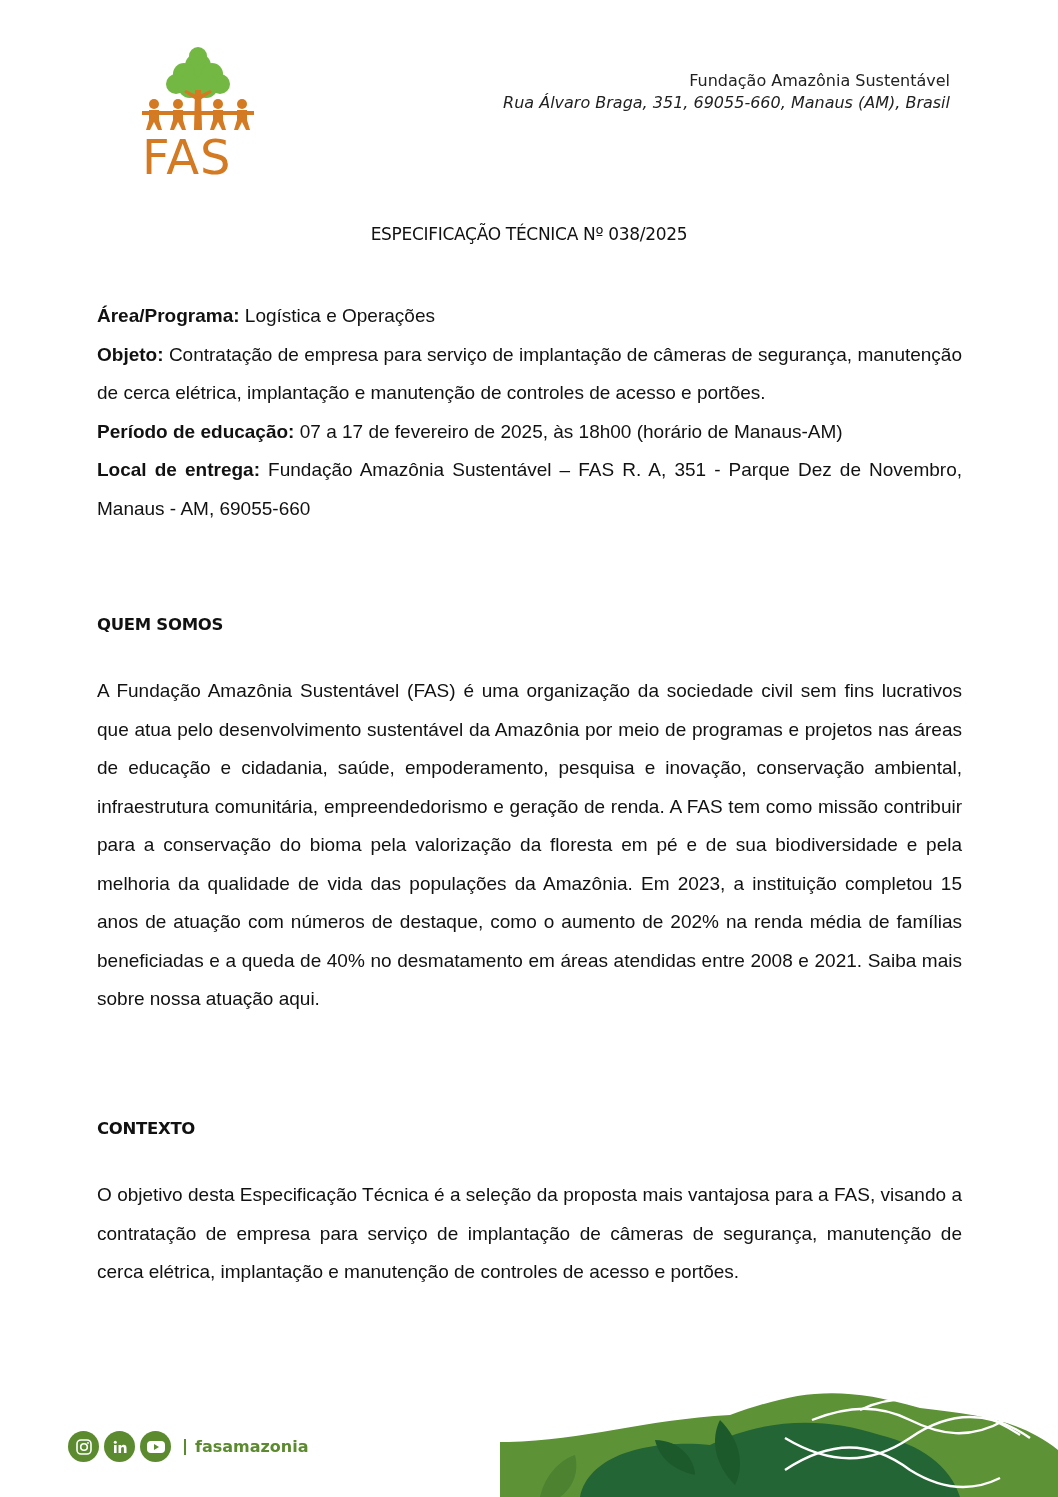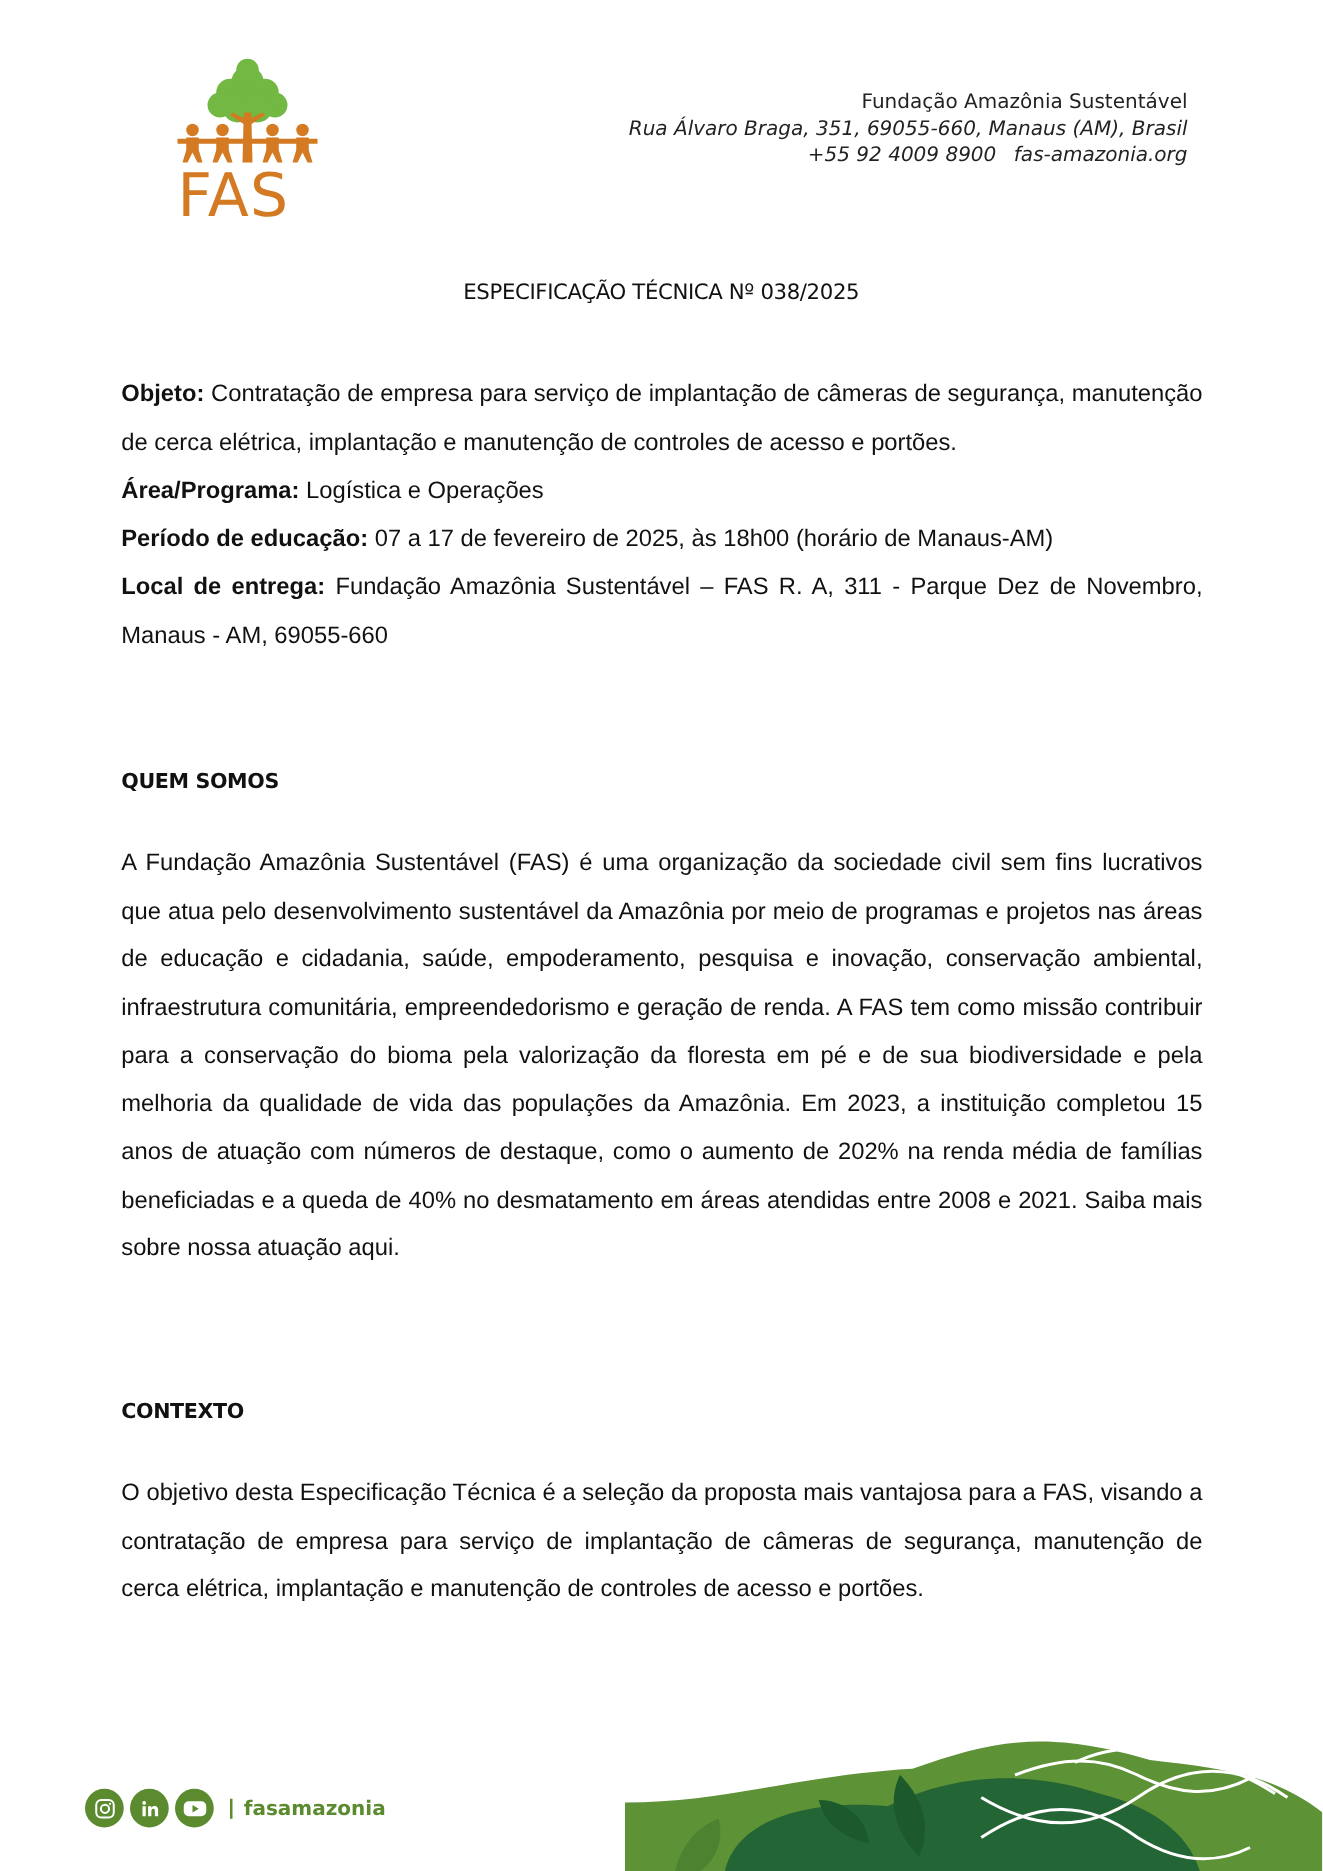--- a/index.html
+++ b/index.html
@@ -78,32 +78,29 @@
         <rect x="2" y="67" width="112" height="4"></rect>
       </g>
     </g>
   </svg>
   <div class="logo-text">FAS</div>
 </div>
 
 <div class="org-header">
   <div>Fundação Amazônia Sustentável</div>
   <div class="addr">Rua Álvaro Braga, 351, 69055-660, Manaus (AM), Brasil</div>
-  <div class="contact">
-    <span>+55 92 4009 8900</span><span>fas-amazonia.org</span>
-  </div>
 </div>
 
 <div class="doc-title">ESPECIFICAÇÃO TÉCNICA Nº 038/2025</div>
 
 <div class="content" style="top:297px;">
+  <p style="text-align:left"><span class="lead">Área/Programa:</span> <span>Logística e Operações</span></p>
   <p><span class="lead">Objeto:</span> <span>Contratação de empresa para serviço de implantação de câmeras de segurança, manutenção de cerca elétrica, implantação e manutenção de controles de acesso e portões.</span></p>
-  <p style="text-align:left"><span class="lead">Área/Programa:</span> <span>Logística e Operações</span></p>
   <p style="text-align:left"><span class="lead">Período de educação:</span> <span>07 a 17 de fevereiro de 2025, às 18h00 (horário de Manaus-AM)</span></p>
-  <p><span class="lead">Local de entrega:</span> <span>Fundação Amazônia Sustentável – FAS R. A, 311 - Parque Dez de Novembro, Manaus - AM, 69055-660</span></p>
+  <p><span class="lead">Local de entrega:</span> <span>Fundação Amazônia Sustentável – FAS R. A, 351 - Parque Dez de Novembro, Manaus - AM, 69055-660</span></p>
 </div>
 
 <div class="section-head" style="top:615px;">QUEM SOMOS</div>
 <div class="content" style="top:672px;">
   <p>A Fundação Amazônia Sustentável (FAS) é uma organização da sociedade civil sem fins lucrativos que atua pelo desenvolvimento sustentável da Amazônia por meio de programas e projetos nas áreas de educação e cidadania, saúde, empoderamento, pesquisa e inovação, conservação ambiental, infraestrutura comunitária, empreendedorismo e geração de renda. A FAS tem como missão contribuir para a conservação do bioma pela valorização da floresta em pé e de sua biodiversidade e pela melhoria da qualidade de vida das populações da Amazônia. Em 2023, a instituição completou 15 anos de atuação com números de destaque, como o aumento de 202% na renda média de famílias beneficiadas e a queda de 40% no desmatamento em áreas atendidas entre 2008 e 2021. Saiba mais sobre nossa atuação aqui.</p>
 </div>
 
 <div class="section-head" style="top:1119px;">CONTEXTO</div>
 <div class="content" style="top:1176px;">
   <p>O objetivo desta Especificação Técnica é a seleção da proposta mais vantajosa para a FAS, visando a contratação de empresa para serviço de implantação de câmeras de segurança, manutenção de cerca elétrica, implantação e manutenção de controles de acesso e portões.</p>

